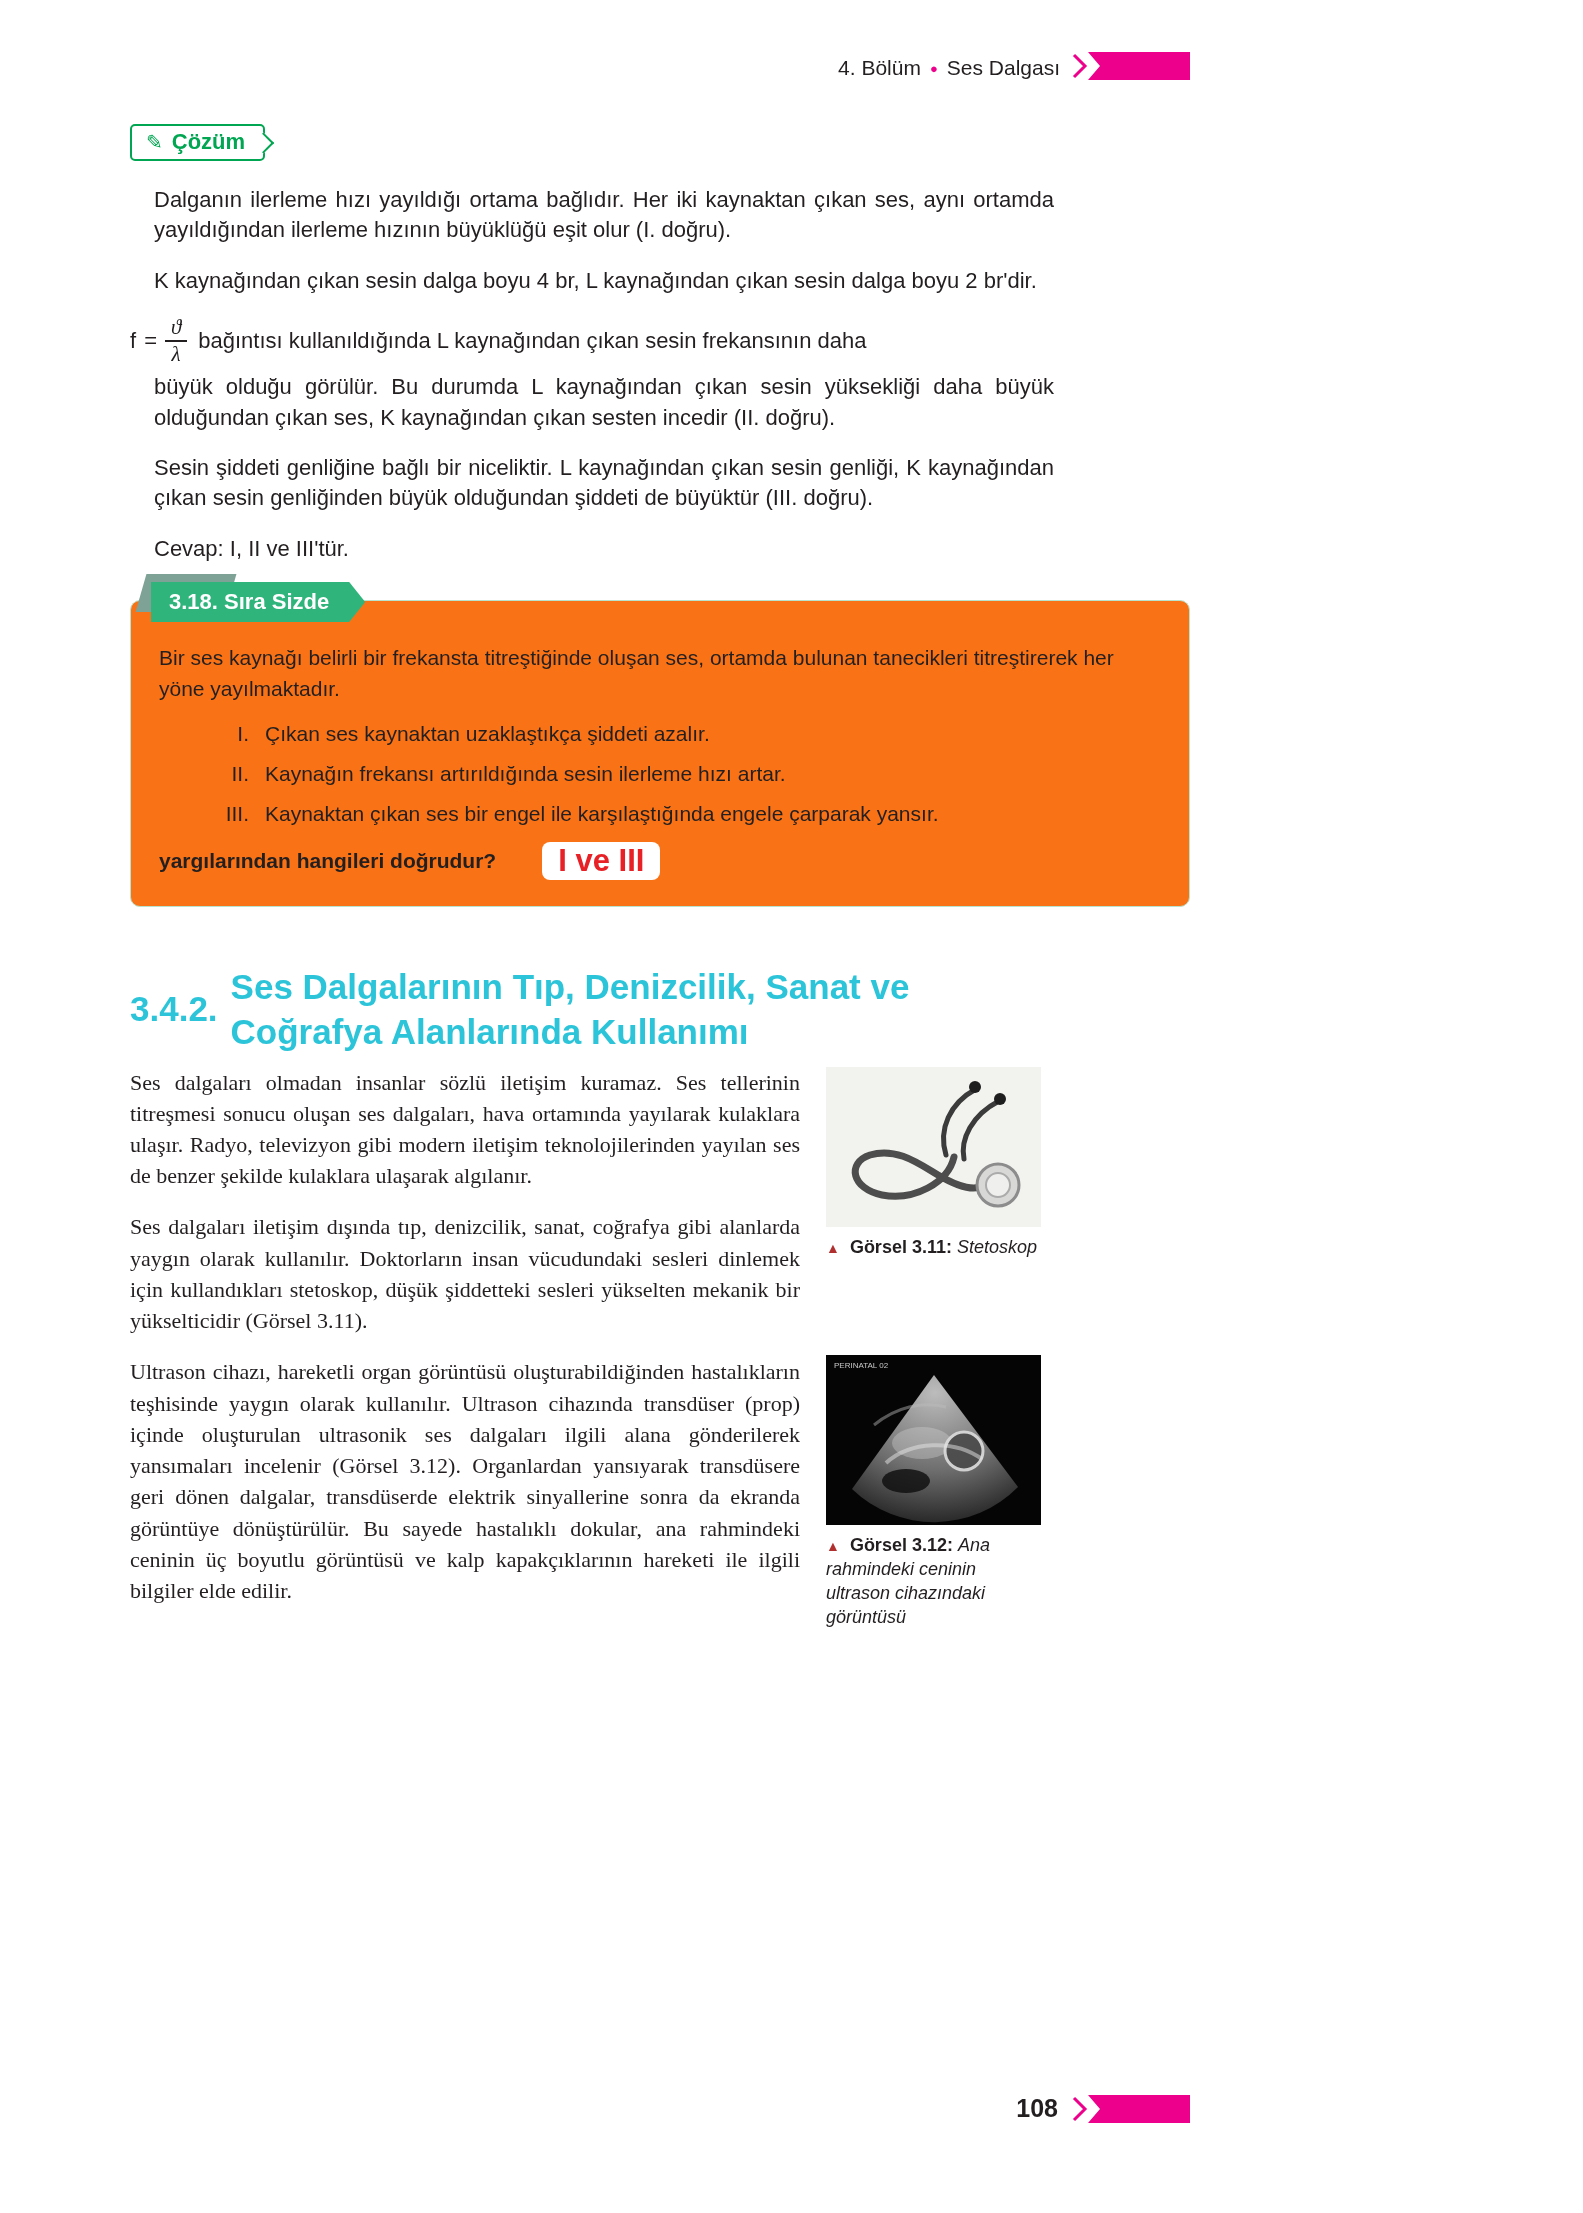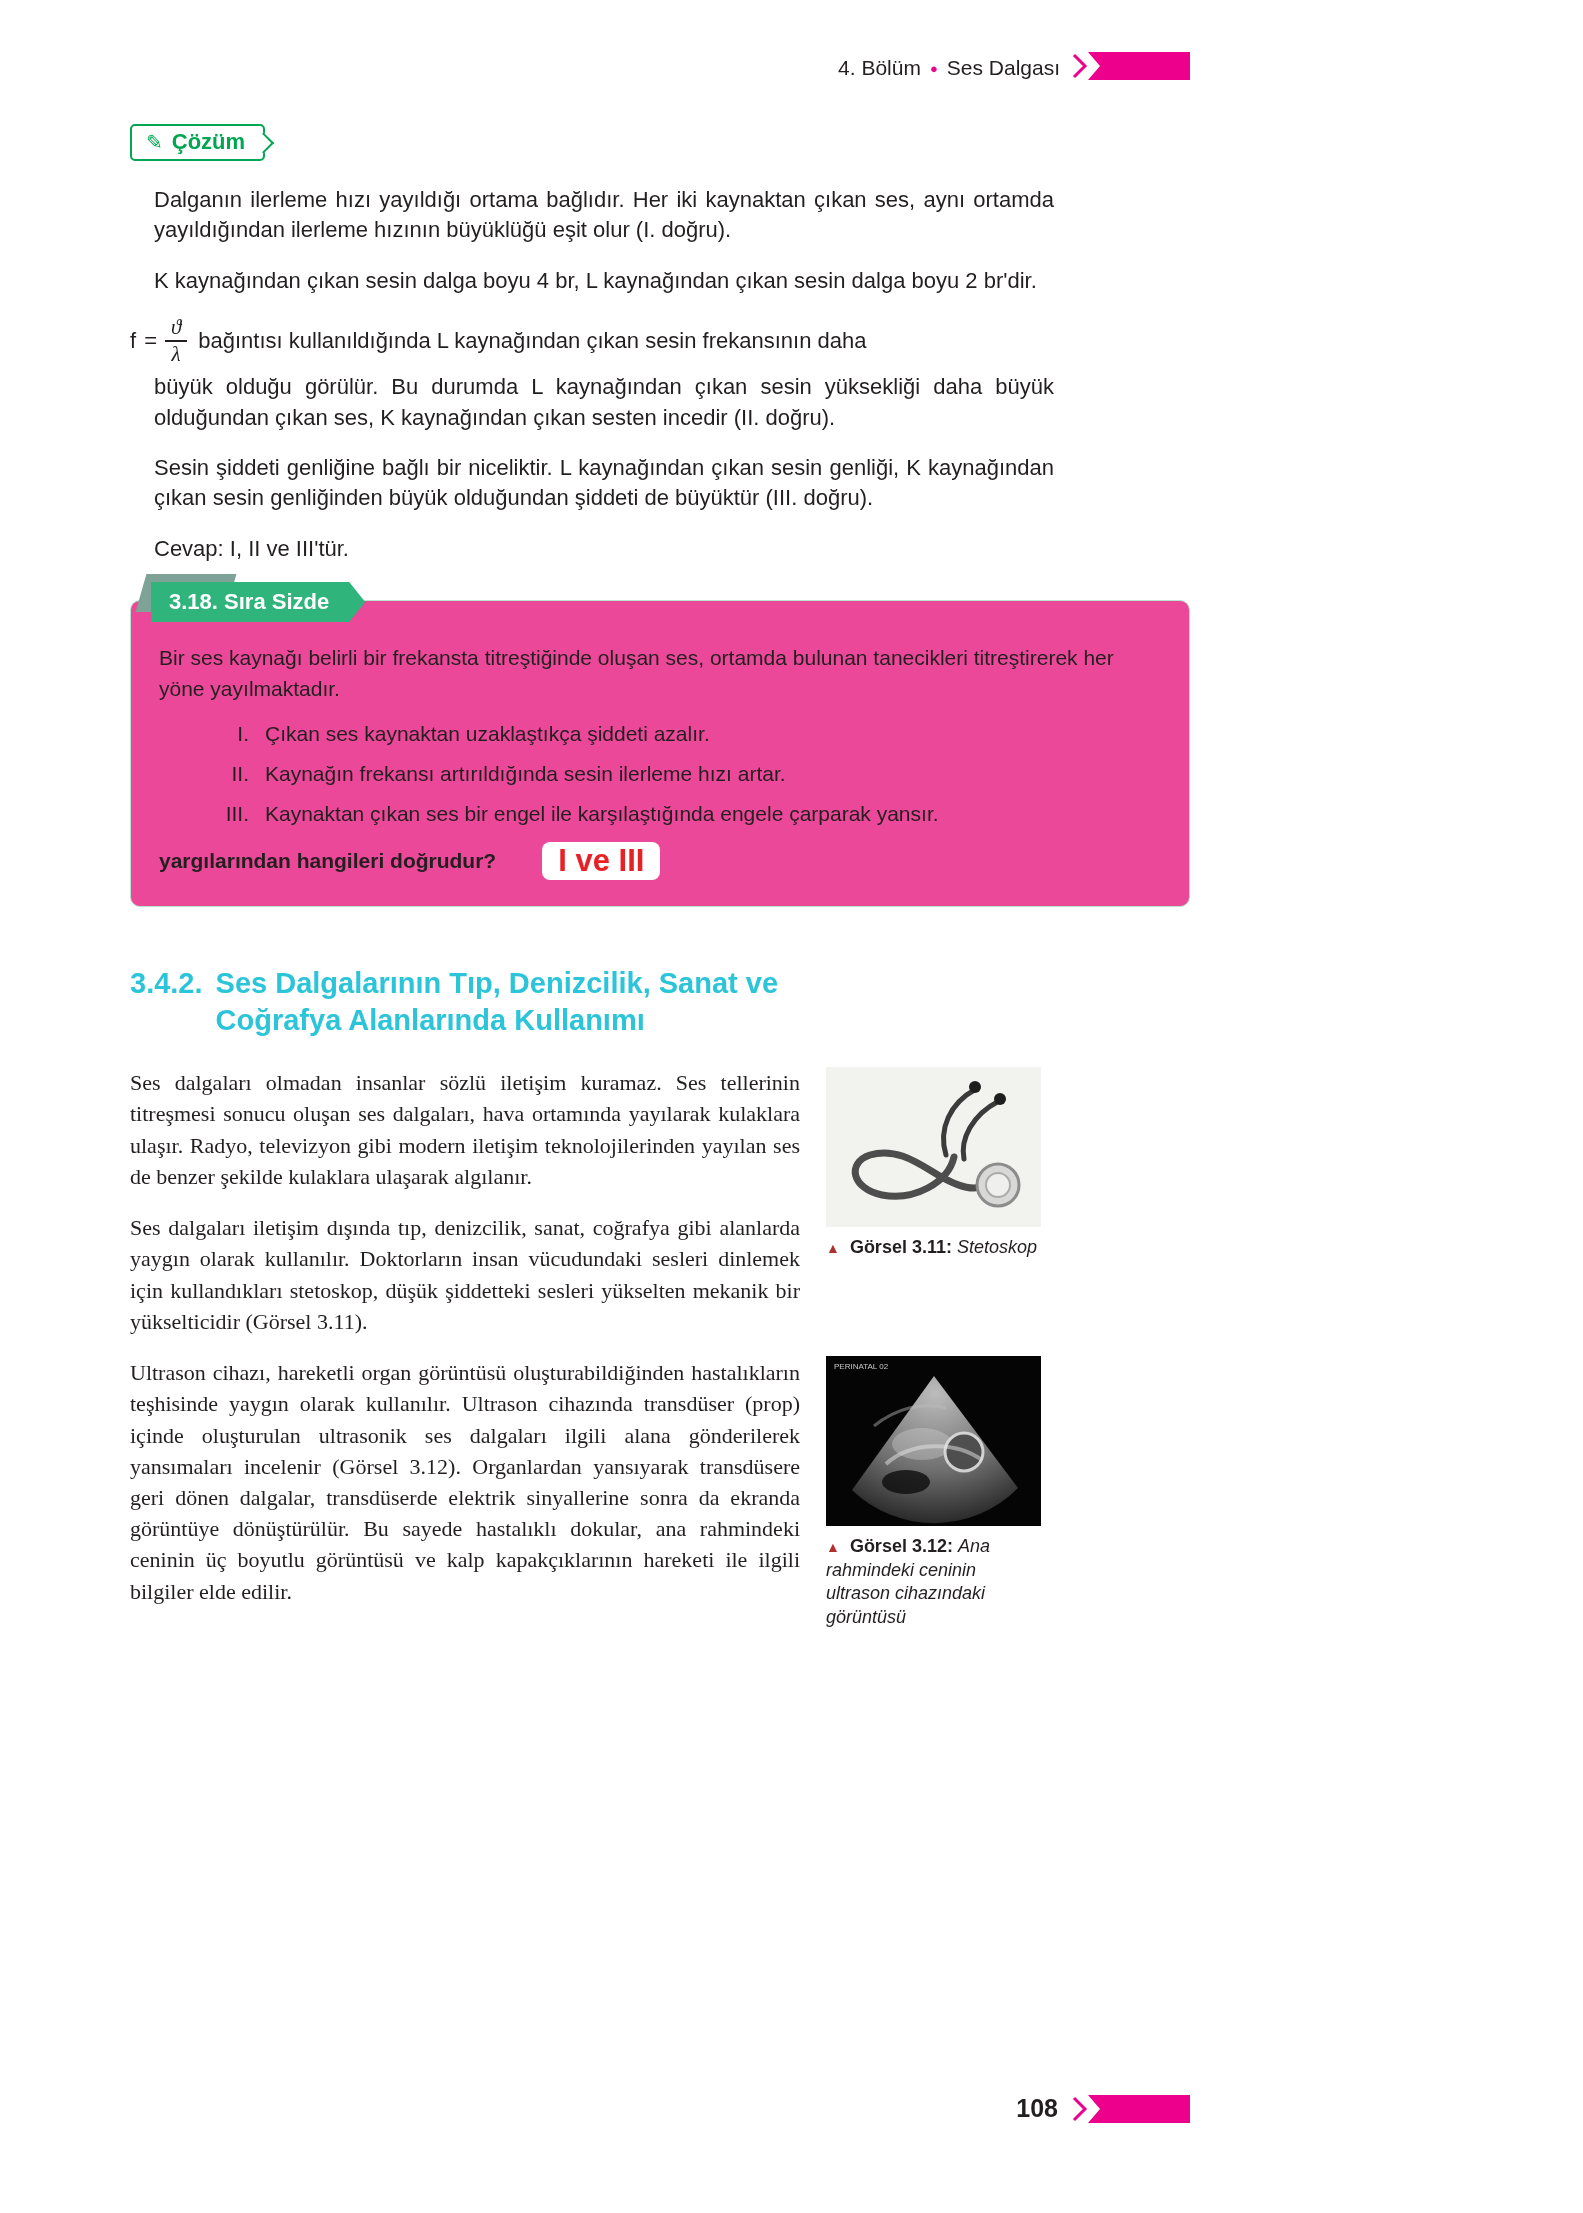--- a/index.html
+++ b/index.html
@@ -53,21 +53,21 @@
     display:inline-flex; flex-direction:column; align-items:center;
     font-family:"Liberation Serif", serif; font-style:italic;
     font-size:21px; line-height:1.1;
   }
   .frac-num { padding:0 6px 1px; border-bottom:2px solid #231F20; }
   .frac-den { padding-top:1px; }
 
   
   .sira-box {
     margin-top:36px; position:relative;
-    background:#ec4899; border:1px solid #B9E3CC; border-radius:10px;
+    background:#f97316; border:1px solid #B9E3CC; border-radius:10px;
     padding:42px 30px 26px 28px; font-size:21px;
   }
   .sira-badge { position:absolute; top:-19px; left:20px; }
   .sira-accent {
     position:absolute; left:-10px; top:-8px; width:90px; height:38px;
     background:#7FA296; transform:skewX(-16deg);
   }
   .sira-label {
     position:relative; display:inline-block;
     background:#2FB47C; color:#fff; font-weight:bold; font-size:22px;
@@ -81,22 +81,22 @@
   .sira-numeral { width:54px; text-align:right; margin-right:16px; flex-shrink:0; }
   .sira-question-row { display:flex; align-items:center; gap:46px; margin-top:12px; }
   .sira-question { font-weight:bold; }
   .sira-answer {
     color:#E82127; font-weight:bold; font-size:31px;
     background:#fff; padding:1px 16px;border-radius:8px;
   }
 
   
   .section-heading {
-    display:flex; margin:58px 0 28px;
-    color:#2BC4D9; font-size:29px; font-weight:bold; line-height:1.28;
+    display:flex; margin:58px 0 12px;
+    color:#2BC4D9; font-size:35px; font-weight:bold; line-height:1.28;align-items:center;
   }
   .sec-num { margin-right:13px; }
   .sec-line { display:block; }
 
   
   .body-columns { display:flex; gap:26px; }
   .body-main {
     width:670px; font-family:"Liberation Serif", serif;
     font-size:22px; line-height:1.42; text-align:justify;
   }

